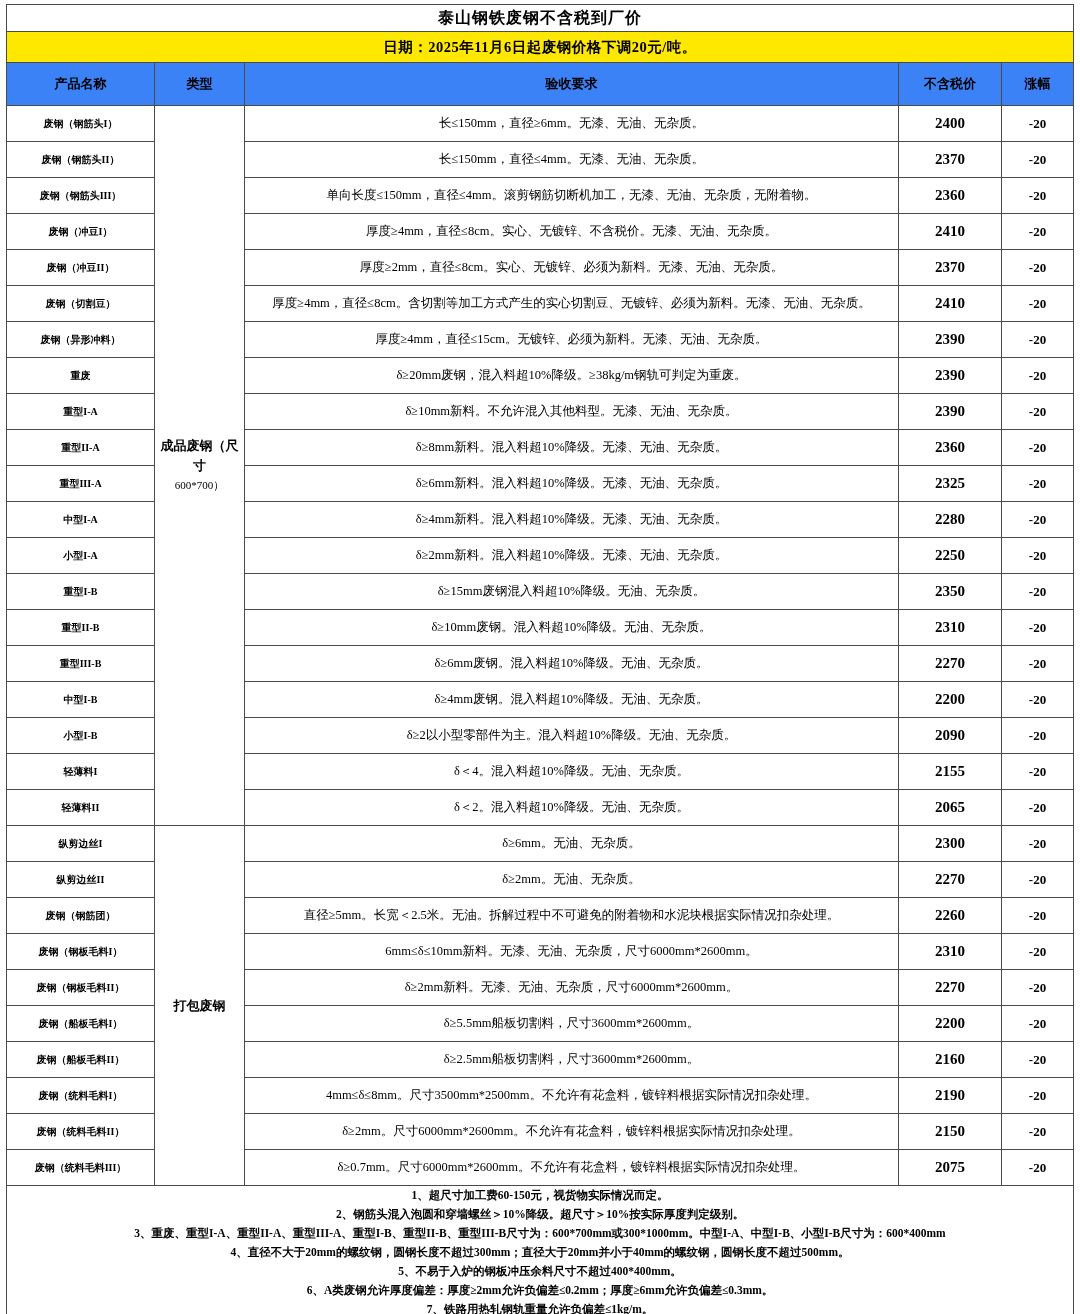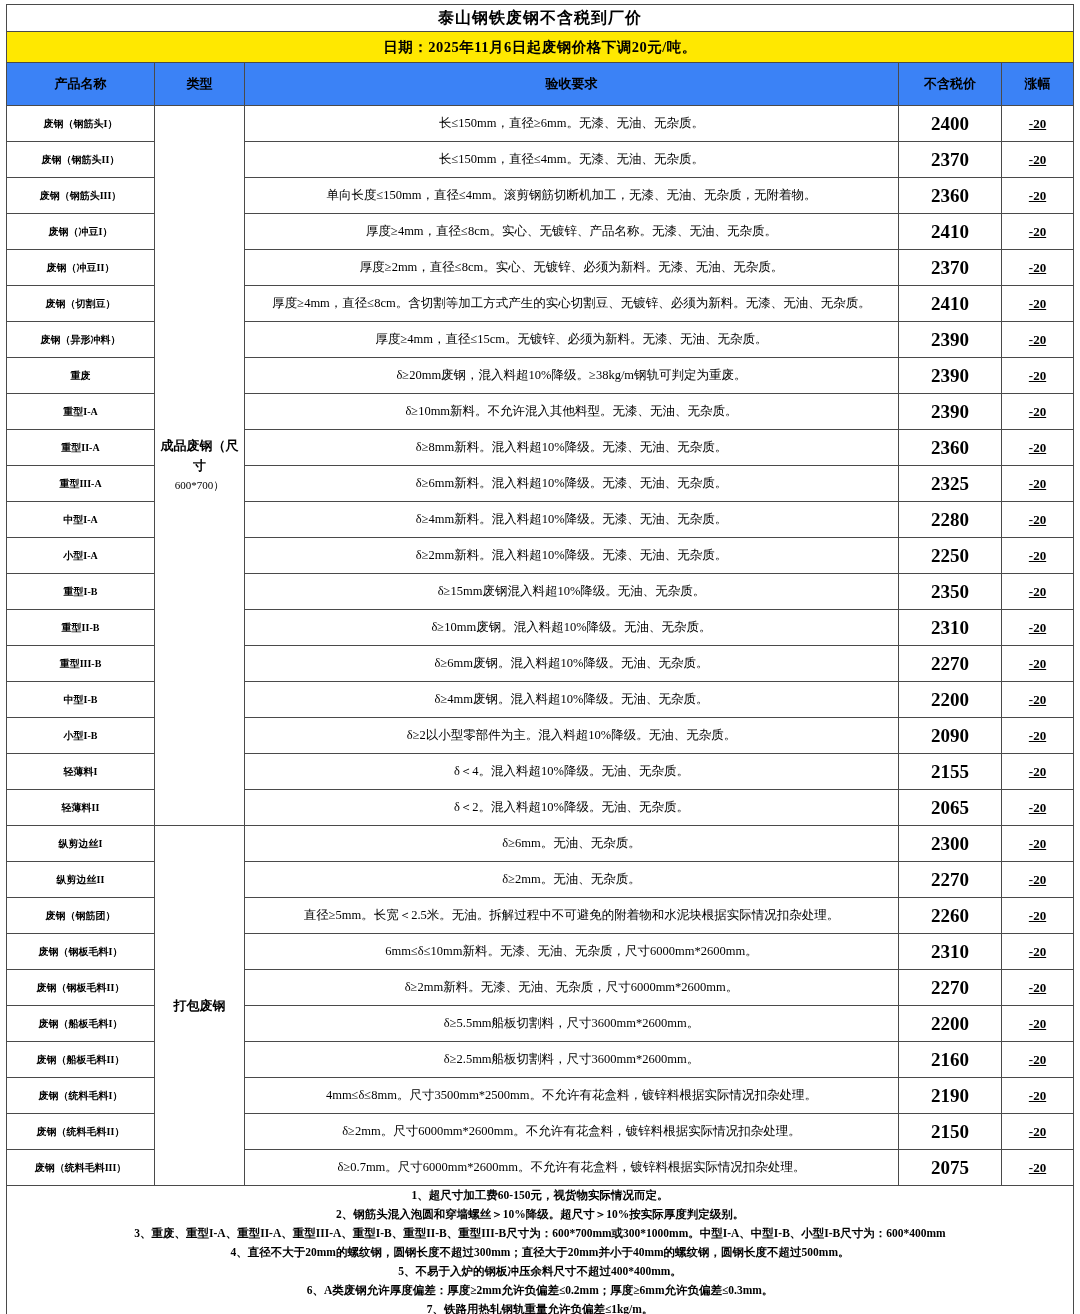--- a/index.html
+++ b/index.html
@@ -66,29 +66,28 @@
   td.type .small {
     font-size: 11px;
     font-weight: normal;
   }
   td.req {
     font-size: 12.5px;
     padding: 0 6px;
     line-height: 1.5;
   }
   td.price-val {
-    font-size: 19px;
+    font-size: 15px;
     font-weight: bold;
     width: 103px;
   }
   td.delta {
     font-size: 13px;
     font-weight: bold;
     width: 72px;
-    text-decoration: underline;
   }
   .notes-row td {
     padding: 8px 6px 10px 6px;
     text-align: center;
   }
   .notes {
     font-size: 11.5px;
     font-weight: bold;
     line-height: 1.65;
   }
@@ -140,21 +139,21 @@
         <td class="delta">-20</td>
       </tr>
       <tr>
         <td class="name">废钢（钢筋头III）</td>
         <td class="req">单向长度≤150mm，直径≤4mm。滚剪钢筋切断机加工，无漆、无油、无杂质，无附着物。</td>
         <td class="price-val">2360</td>
         <td class="delta">-20</td>
       </tr>
       <tr>
         <td class="name">废钢（冲豆I）</td>
-        <td class="req">厚度≥4mm，直径≤8cm。实心、无镀锌、产品名称。无漆、无油、无杂质。</td>
+        <td class="req">厚度≥4mm，直径≤8cm。实心、无镀锌、不含税价。无漆、无油、无杂质。</td>
         <td class="price-val">2410</td>
         <td class="delta">-20</td>
       </tr>
       <tr>
         <td class="name">废钢（冲豆II）</td>
         <td class="req">厚度≥2mm，直径≤8cm。实心、无镀锌、必须为新料。无漆、无油、无杂质。</td>
         <td class="price-val">2370</td>
         <td class="delta">-20</td>
       </tr>
       <tr>

